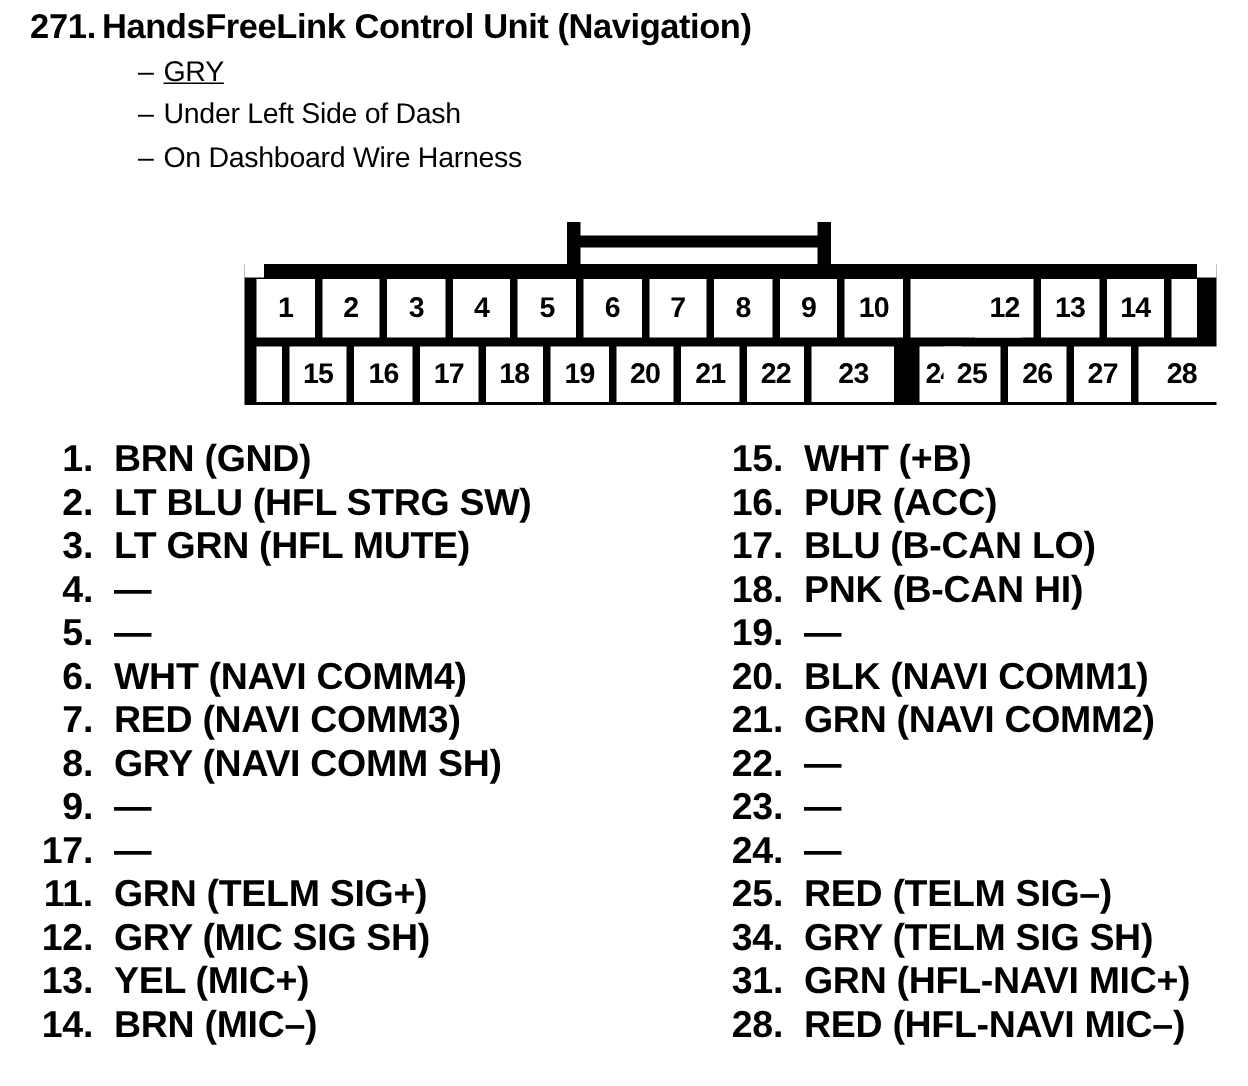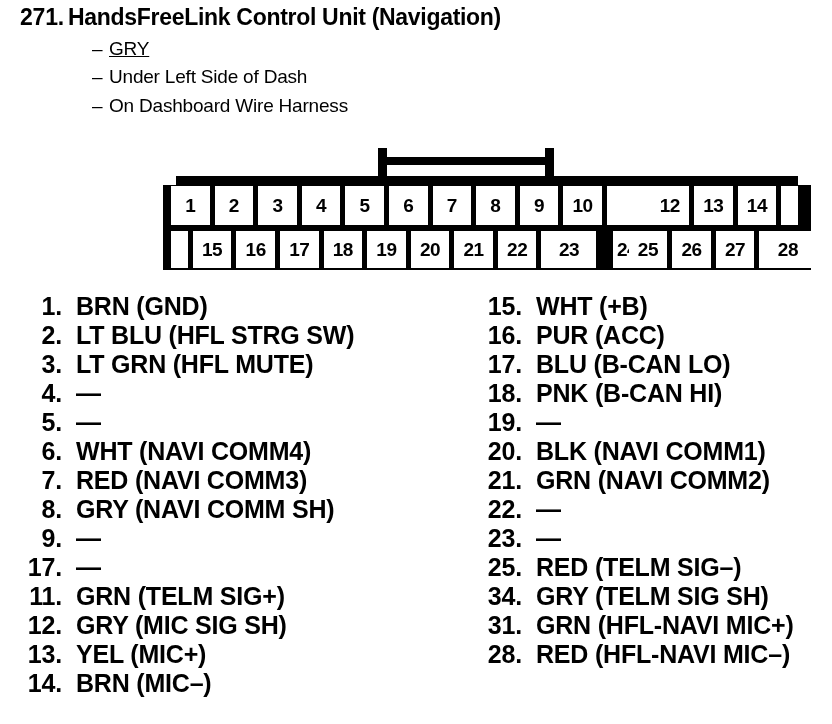--- a/index.html
+++ b/index.html
@@ -233,17 +233,18 @@
 <div class="pin-list" id="pin-list-right">
     <div class="pin-row"><span class="pin-num">15.</span><span class="pin-desc">WHT (+B)</span></div>
     <div class="pin-row"><span class="pin-num">16.</span><span class="pin-desc">PUR (ACC)</span></div>
     <div class="pin-row"><span class="pin-num">17.</span><span class="pin-desc">BLU (B-CAN LO)</span></div>
     <div class="pin-row"><span class="pin-num">18.</span><span class="pin-desc">PNK (B-CAN HI)</span></div>
     <div class="pin-row"><span class="pin-num">19.</span><span class="pin-desc">—</span></div>
     <div class="pin-row"><span class="pin-num">20.</span><span class="pin-desc">BLK (NAVI COMM1)</span></div>
     <div class="pin-row"><span class="pin-num">21.</span><span class="pin-desc">GRN (NAVI COMM2)</span></div>
     <div class="pin-row"><span class="pin-num">22.</span><span class="pin-desc">—</span></div>
     <div class="pin-row"><span class="pin-num">23.</span><span class="pin-desc">—</span></div>
+    <div class="pin-row"><span class="pin-num">24.</span><span class="pin-desc">—</span></div>
     <div class="pin-row"><span class="pin-num">25.</span><span class="pin-desc">RED (TELM SIG–)</span></div>
     <div class="pin-row"><span class="pin-num">34.</span><span class="pin-desc">GRY (TELM SIG SH)</span></div>
     <div class="pin-row"><span class="pin-num">31.</span><span class="pin-desc">GRN (HFL-NAVI MIC+)</span></div>
     <div class="pin-row"><span class="pin-num">28.</span><span class="pin-desc">RED (HFL-NAVI MIC–)</span></div>
   </div>
 
 </body></html>

